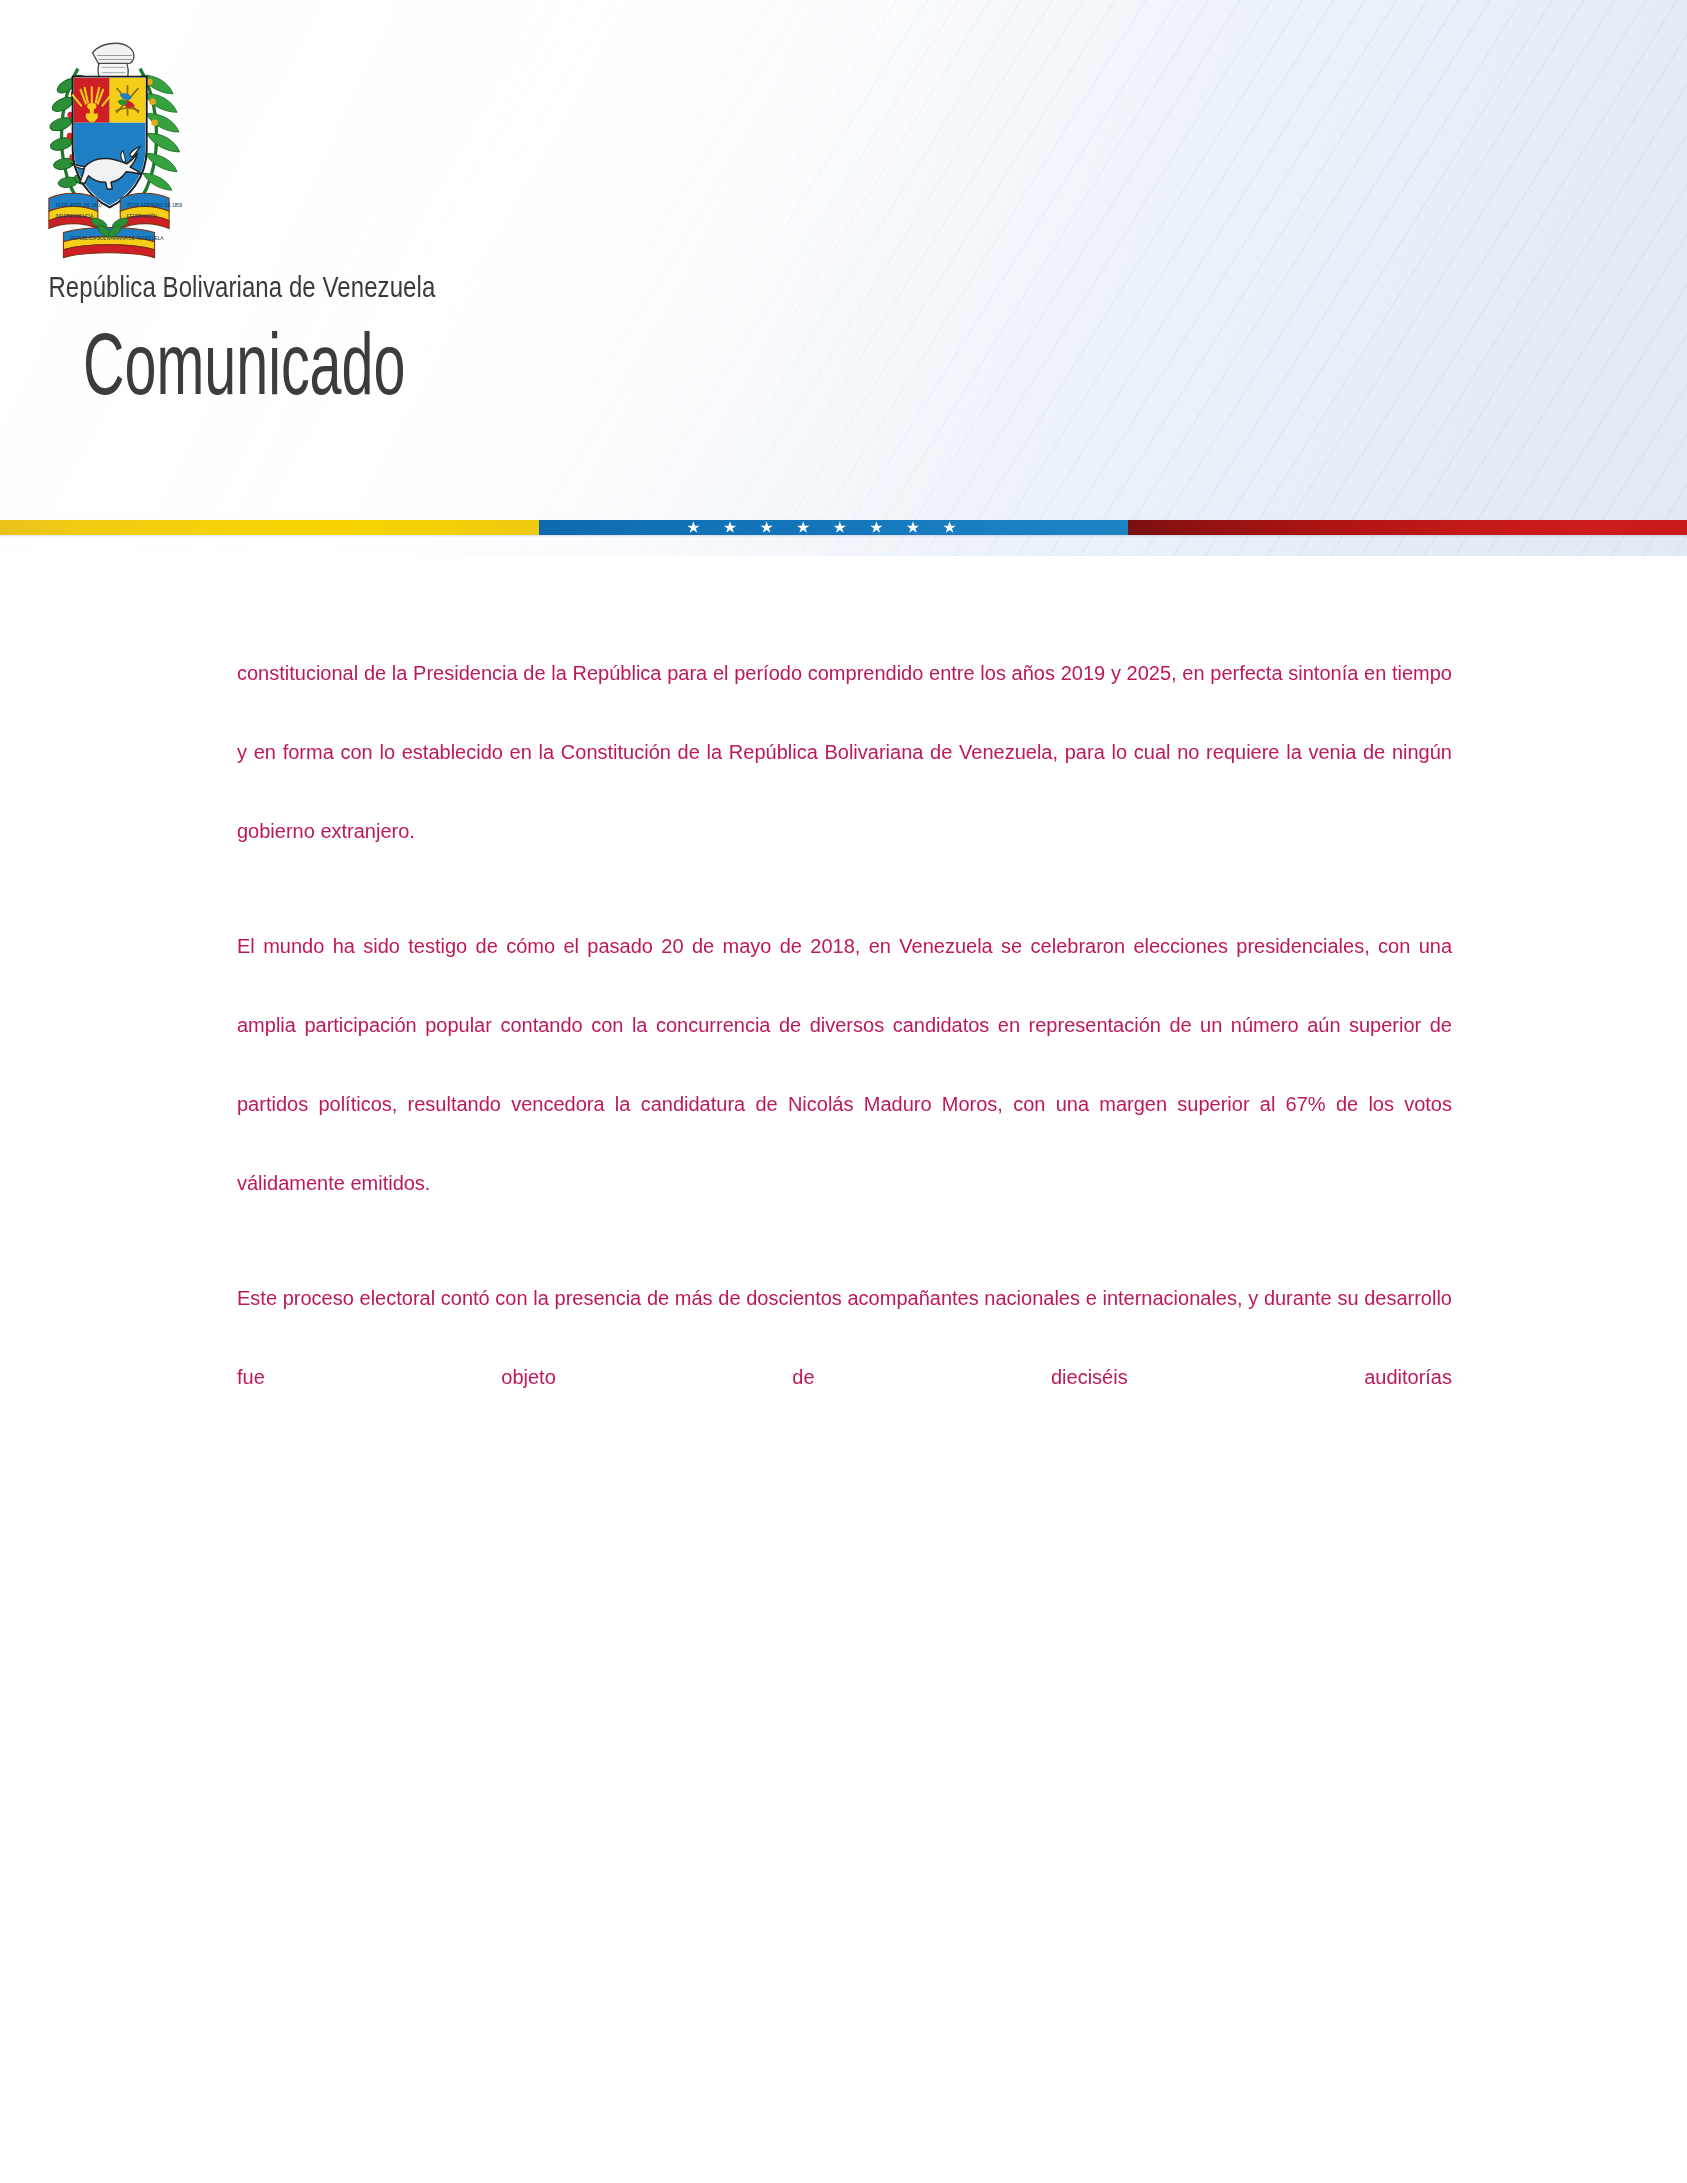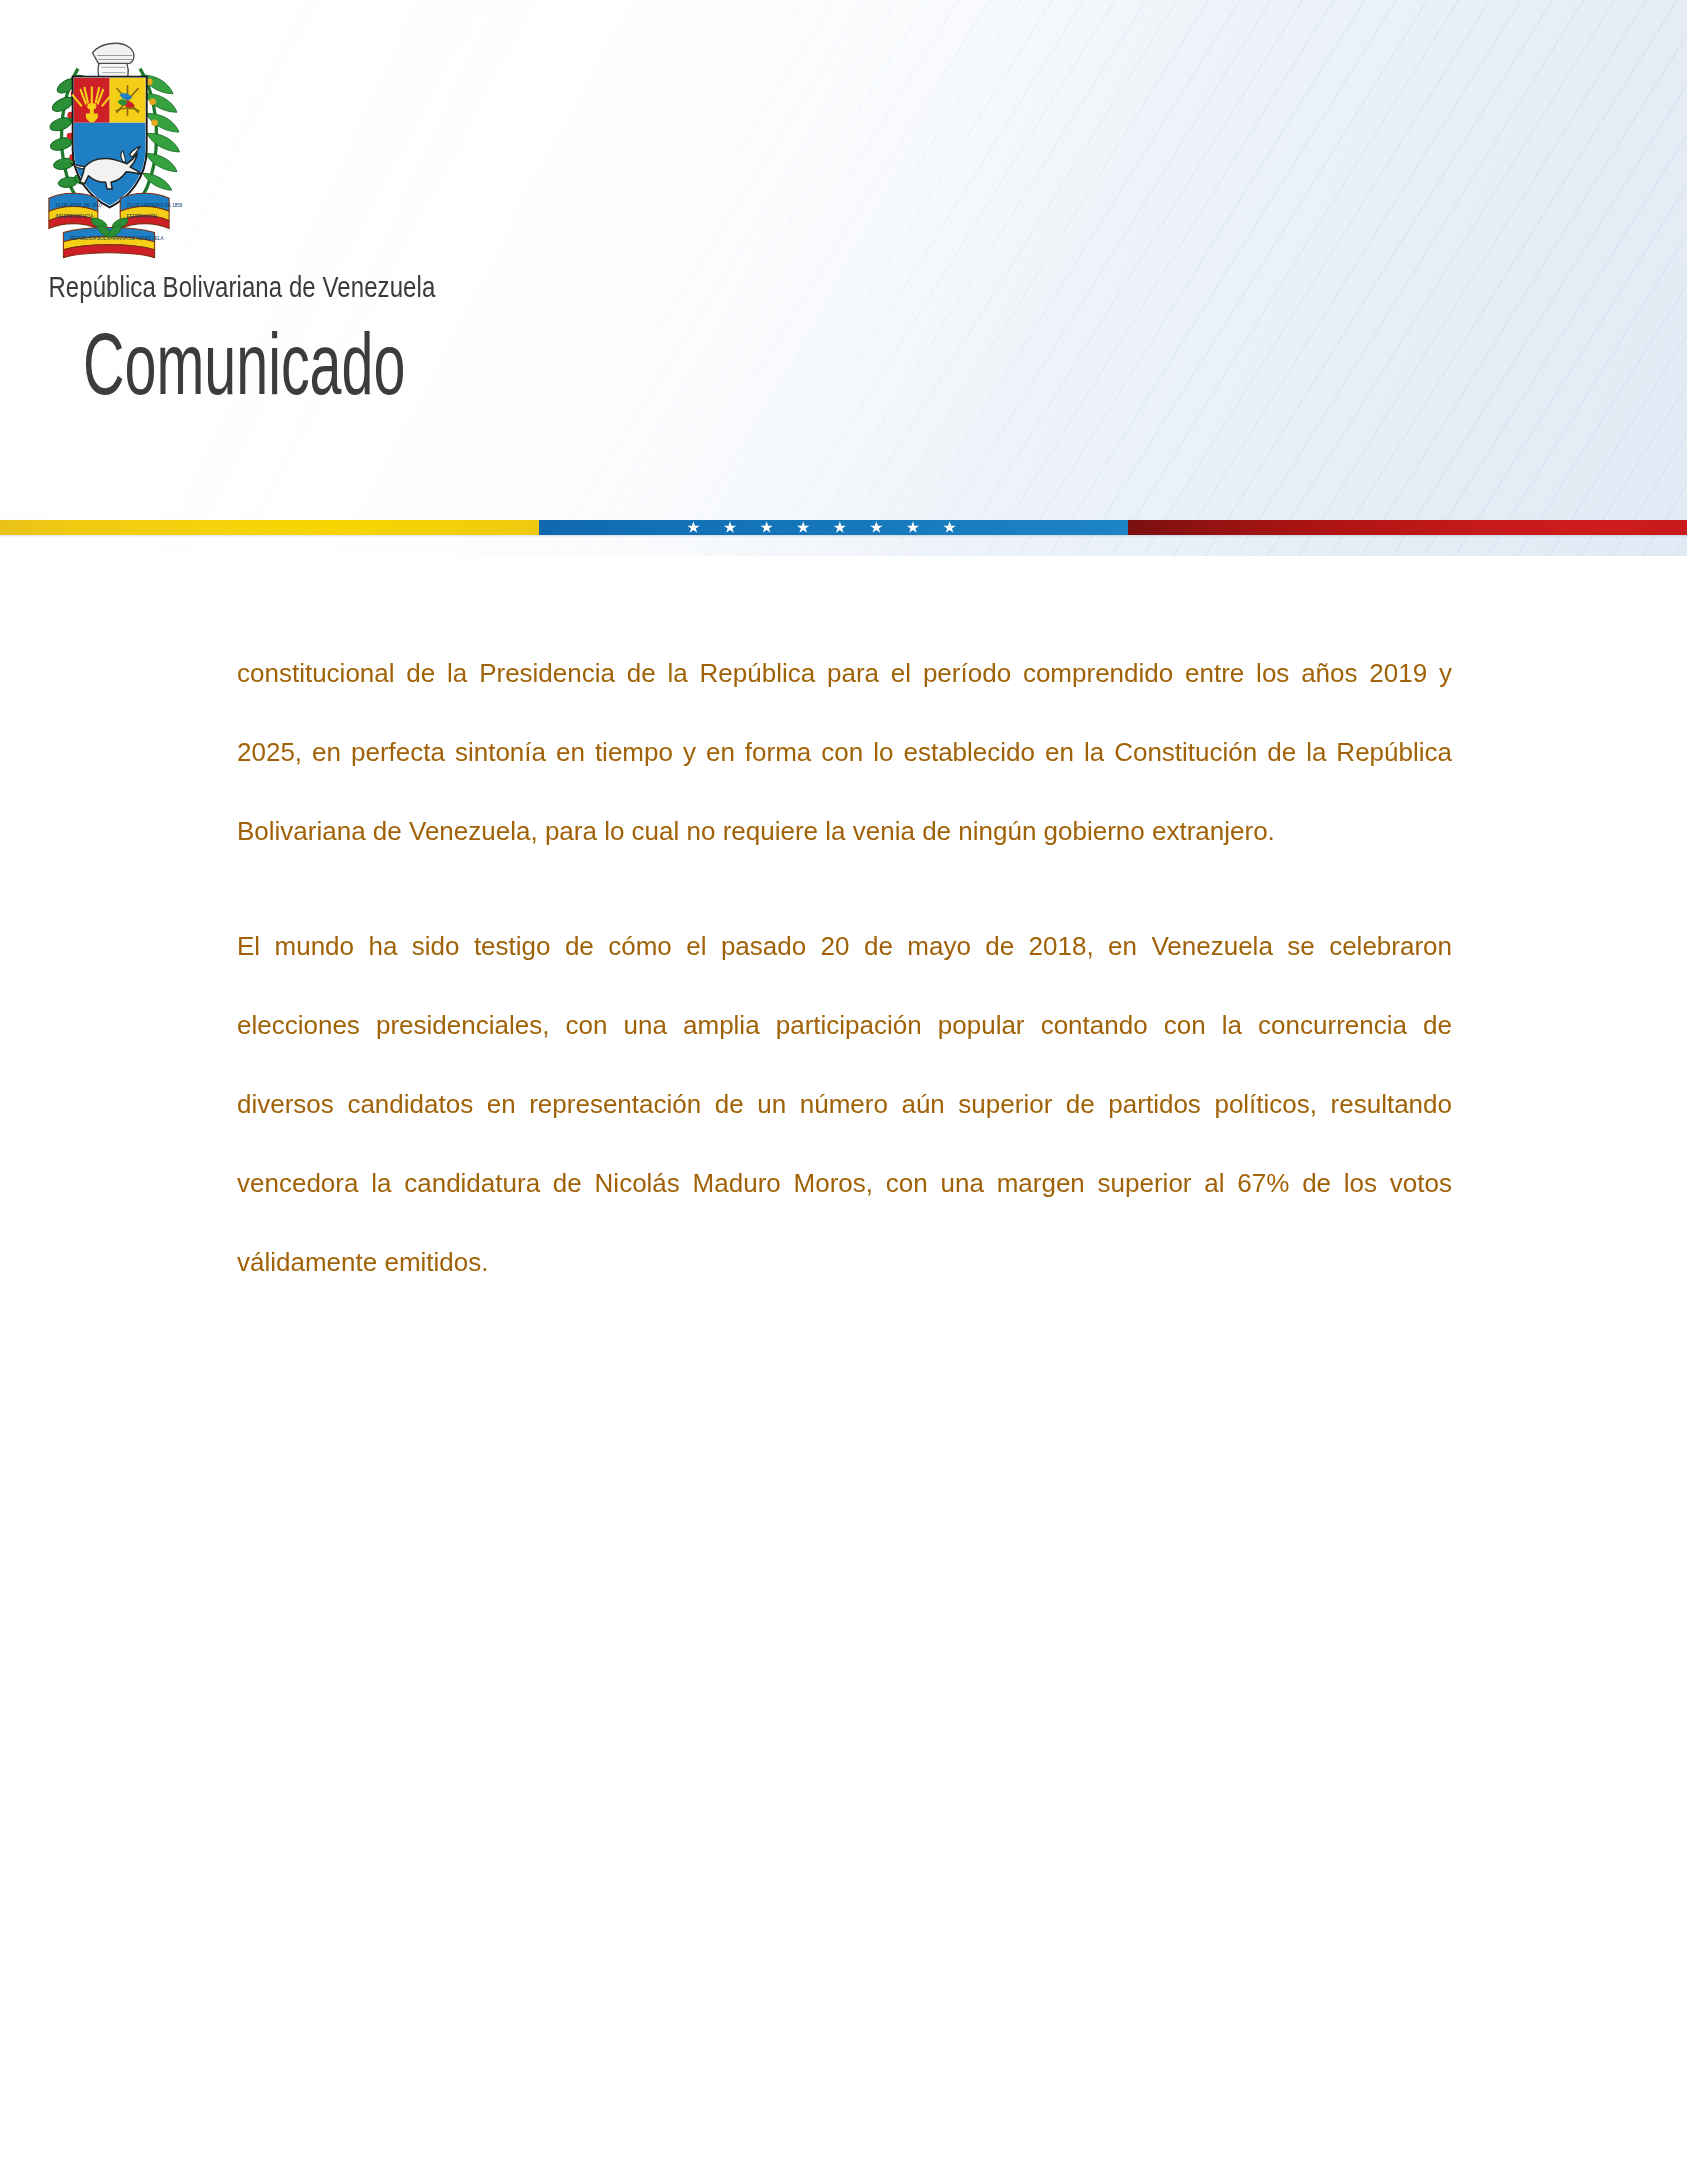--- a/index.html
+++ b/index.html
@@ -147,23 +147,23 @@
   .doc-body {
     position: absolute;
     left: 237px;
     top: 634px;
     width: 1215px;
   }
   .para {
     text-align: justify;
     text-justify: inter-word;
     font-family: "Liberation Sans", sans-serif;
-    font-size: 26px;
+    font-size: 20px;
     line-height: 79px;
-    color: #a16207;
+    color: #be185d;
     margin: 0 0 36px 0;
     hyphens: none;
   }
   .para:last-child { margin-bottom: 0; }
   .para.last-line-left::after {
     content: "";
     display: inline-block;
     width: 100%;
   }
 </style>
@@ -322,14 +322,15 @@
         <span class="star"></span>
       </div>
     </div>
     <div class="band band-red"></div>
   </div>
 </div>
 
 <div class="doc-body">
   <p class="para">constitucional de la Presidencia de la República para el período comprendido entre los años 2019 y 2025, en perfecta sintonía en tiempo y en forma con lo establecido en la Constitución de la República Bolivariana de Venezuela, para lo cual no requiere la venia de ningún gobierno extranjero.</p>
   <p class="para">El mundo ha sido testigo de cómo el pasado 20 de mayo de 2018, en Venezuela se celebraron elecciones presidenciales, con una amplia participación popular contando con la concurrencia de diversos candidatos en representación de un número aún superior de partidos políticos, resultando vencedora la candidatura de Nicolás Maduro Moros, con una margen superior al 67% de los votos válidamente emitidos.</p>
+  <p class="para last-line-left">Este proceso electoral contó con la presencia de más de doscientos acompañantes nacionales e internacionales, y durante su desarrollo fue objeto de dieciséis auditorías</p>
 </div>
 
 
 </body></html>

